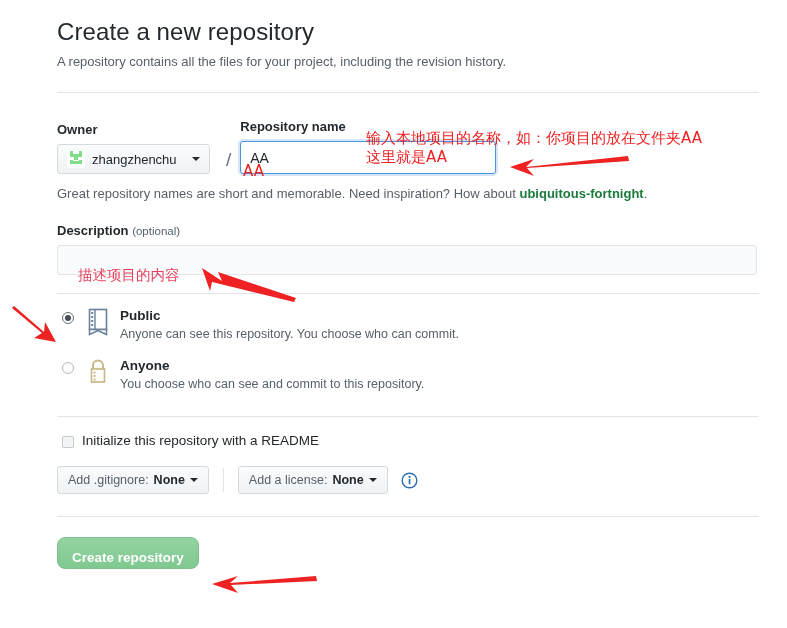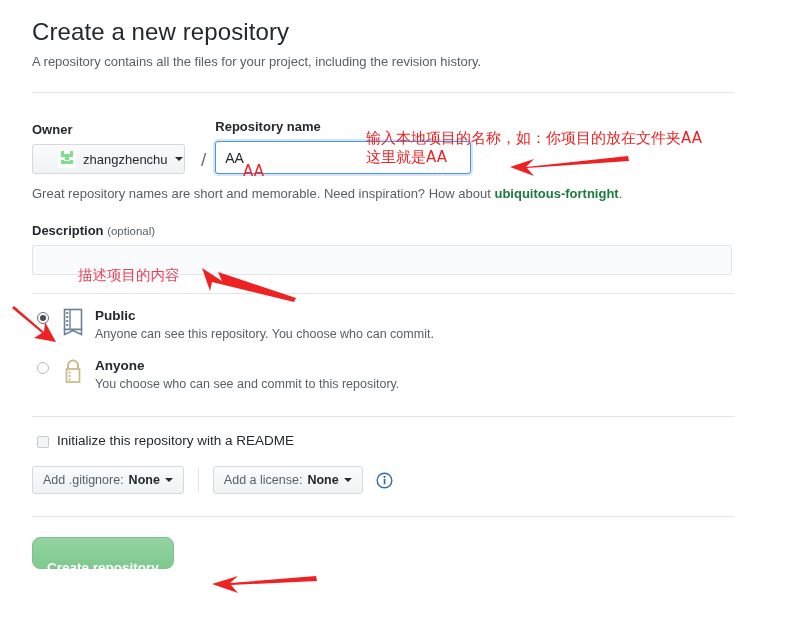--- a/index.html
+++ b/index.html
@@ -12,21 +12,21 @@
     height: 628px;
     position: relative;
     overflow: hidden;
     font-family: "Liberation Sans", sans-serif;
     color: #24292e;
     -webkit-font-smoothing: antialiased;
   }
 
   .page {
     position: absolute;
-    left: 32px;
+    left: 57px;
     top: 0;
     width: 702px;
   }
 
   
   .page-title {
     font-size: 24px;
     font-weight: 400;
     color: #24292e;
     margin: 0;
@@ -67,21 +67,21 @@
     color: #586069;
   }
 
   .owner-block { width: 160px; }
   .owner-button {
     display: flex;
     align-items: center;
     gap: 7px;
     height: 30px;
     box-sizing: border-box;
-    padding: 0 25px;
+    padding: 0 9px;
     background: linear-gradient(#fafbfc, #eff3f6);
     border: 1px solid #d5d9dd;
     border-radius: 3px;
     font-size: 13px;
     color: #24292e;
     width: 153px;
   }
   .identicon {
     width: 18px;
     height: 18px;
@@ -242,21 +242,21 @@
     margin: 0 14px;
   }
   .info-icon { margin-left: 13px; display: block; }
 
   .divider-bottom { margin-top: 22px; }
 
   
   .create-btn {
     margin-top: 20px;
     display: inline-block;
-    padding: 14px 14px;
+    padding: 4px 14px;
     height: 32px;
     line-height: 32px;
     font-size: 13.5px;
     font-weight: 700;
     color: #ffffff;
     background: linear-gradient(#94d3a2, #7fc98f);
     border: 1px solid #81c08e;
     border-radius: 8px;
     font-family: "Liberation Sans", sans-serif;
   }

